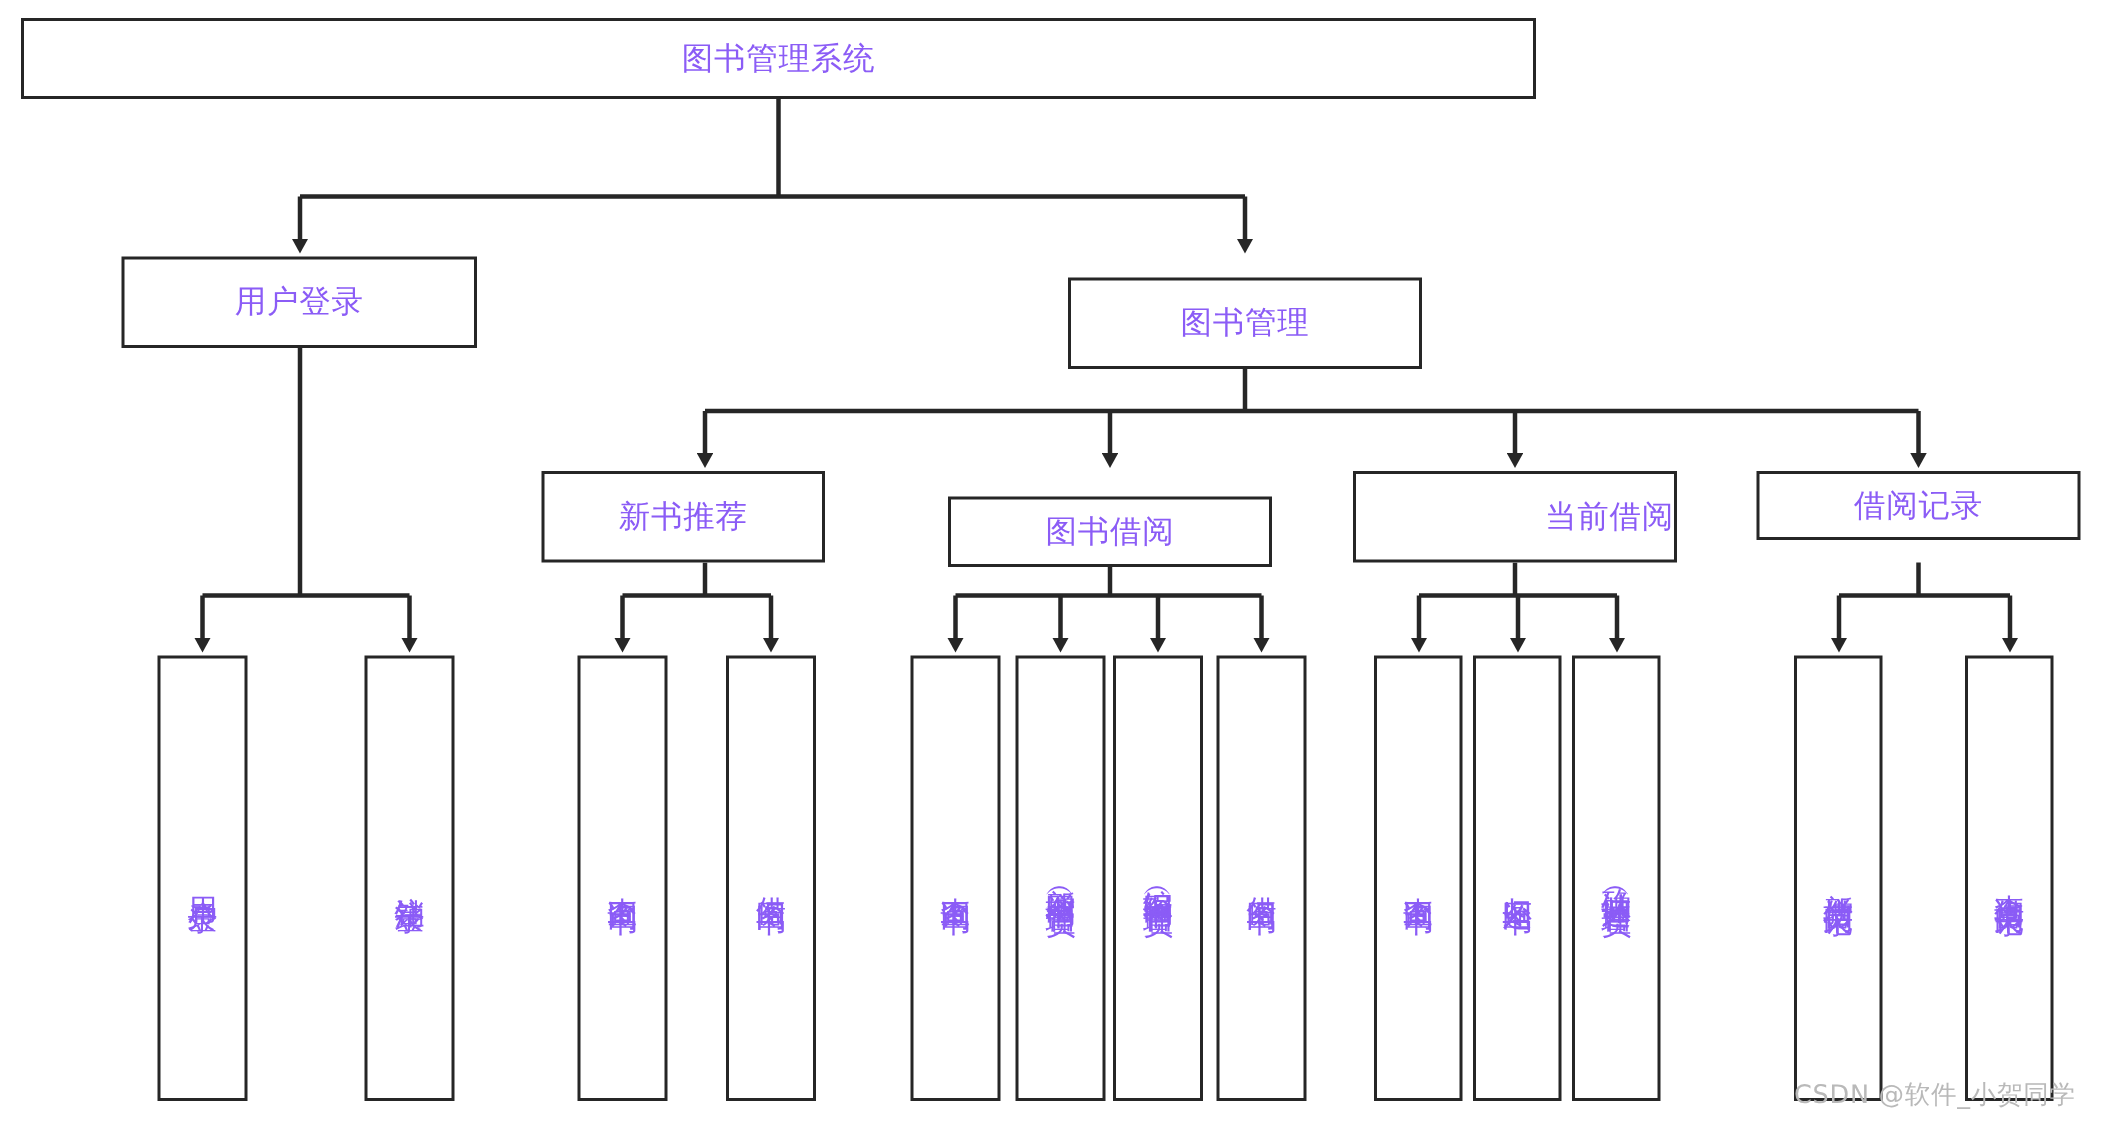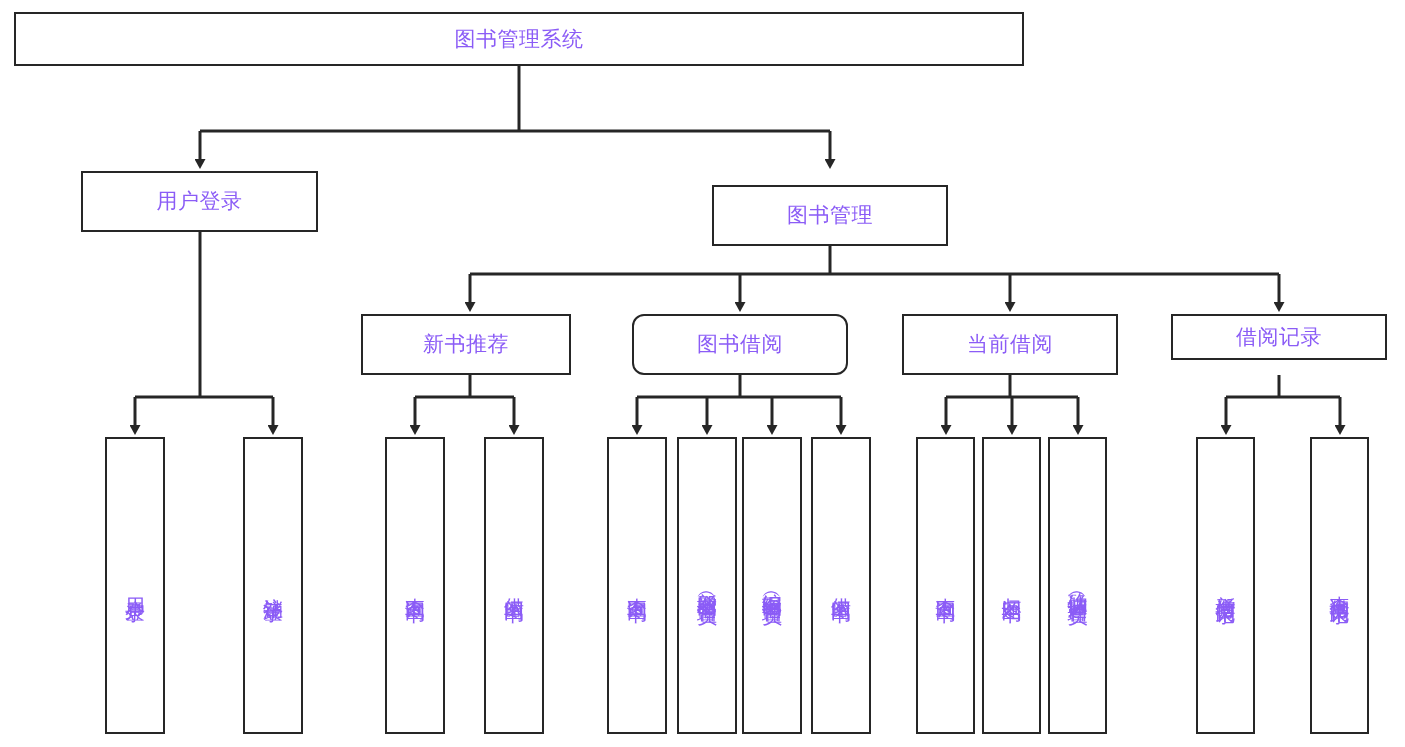--- a/index.html
+++ b/index.html
@@ -111,27 +111,27 @@
   <div id="nodes">
       <div class="node node-h" style="left: 14px; top: 12px; width: 1010px; height: 54px;">
         <span class="label">图书管理系统</span>
       </div>
       <div class="node node-h" style="left: 81px; top: 171px; width: 237px; height: 61px;">
         <span class="label">用户登录</span>
       </div>
       <div class="node node-h" style="left: 712px; top: 171px; width: 236px; height: 61px; margin-top: 14px;">
         <span class="label">图书管理</span>
       </div>
-      <div class="node node-h" style="left: 361px; top: 314px; width: 210px; height: 61px;">
+      <div class="node node-h" style="left: 361px; top: 314px; width: 189px; height: 61px;">
         <span class="label">新书推荐</span>
       </div>
-      <div class="node node-h" style="left: 632px; top: 314px; width: 216px; height: 61px; border-radius: 12px;">
+      <div class="node node-h" style="left: 632px; top: 331px; width: 216px; height: 47px;">
         <span class="label">图书借阅</span>
       </div>
-      <div class="node node-h" style="left: 902px; top: 314px; width: 216px; height: 61px;">
+      <div class="node node-h" style="left: 902px; top: 314px; width: 216px; height: 61px; justify-content: flex-end;">
         <span class="label">当前借阅</span>
       </div>
       <div class="node node-h" style="left: 1171px; top: 314px; width: 216px; height: 46px;">
         <span class="label">借阅记录</span>
       </div>
       <div class="node node-v" style="left: 105px; top: 437px; width: 60px; height: 297px;">
         <span class="label">用户登录</span>
       </div>
       <div class="node node-v" style="left: 243px; top: 437px; width: 60px; height: 297px;">
         <span class="label">注销登录</span>
@@ -163,13 +163,14 @@
       <div class="node node-v" style="left: 1048px; top: 437px; width: 59px; height: 297px;">
         <span class="label">确认归还（管理员）</span>
       </div>
       <div class="node node-v" style="left: 1196px; top: 437px; width: 59px; height: 297px;">
         <span class="label">新增借阅记录</span>
       </div>
       <div class="node node-v" style="left: 1310px; top: 437px; width: 59px; height: 297px;">
         <span class="label">查询借阅记录</span>
       </div>
     </div>
+  <div class="watermark" style="left: 1196px; top: 718px;">CSDN @软件_小贺同学</div>
 </div>
 
 </body></html>

